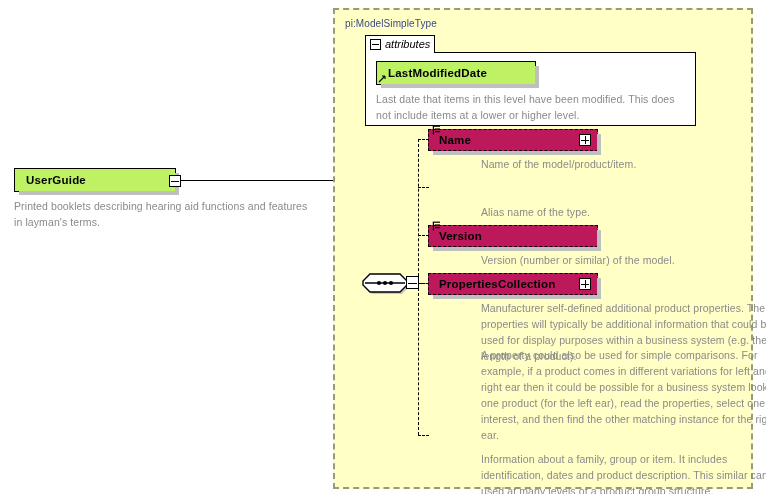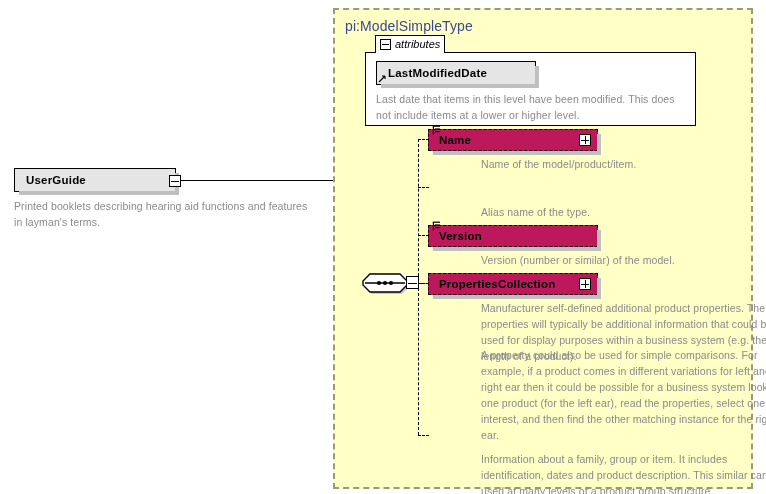--- a/index.html
+++ b/index.html
@@ -23,21 +23,21 @@
 
   
   .abs { position: absolute; }
 
   
   #userguide-group { left: 14px; top: 168px; }
 
   .elem-box {
     position: relative;
     box-sizing: border-box;
-    background: #e5e5e5;
+    background: #bef264;
     border: 1px solid #000000;
     height: 24px;
   }
   .elem-box .shadow-b {
     position: absolute;
     left: 4px; right: -4px; bottom: -4px;
     height: 4px;
     background: #bfbfbf;
   }
   .elem-box .shadow-r {
@@ -103,28 +103,28 @@
   #type-container {
     left: 333px; top: 8px;
     width: 420px; height: 481px;
     box-sizing: border-box;
     background: #ffffc6;
     border: 2px dashed #9a9a7a;
   }
   #type-title {
     position: absolute;
     left: 10px; top: 8px;
-    font-size: 14px;
+    font-size: 10px;
     color: #3b4a8c;
     letter-spacing: .1px;
   }
 
   
   #attributes-tab {
-    left: 375px; top: 35px;
+    left: 365px; top: 35px;
     width: 70px; height: 18px;
     box-sizing: border-box;
     background: #ffffff;
     border: 1px solid #000000;
     border-bottom: none;
     z-index: 3;
     padding-left: 36px;
   }
   #attributes-tab-icon {
     left: 4px; top: 3px;

